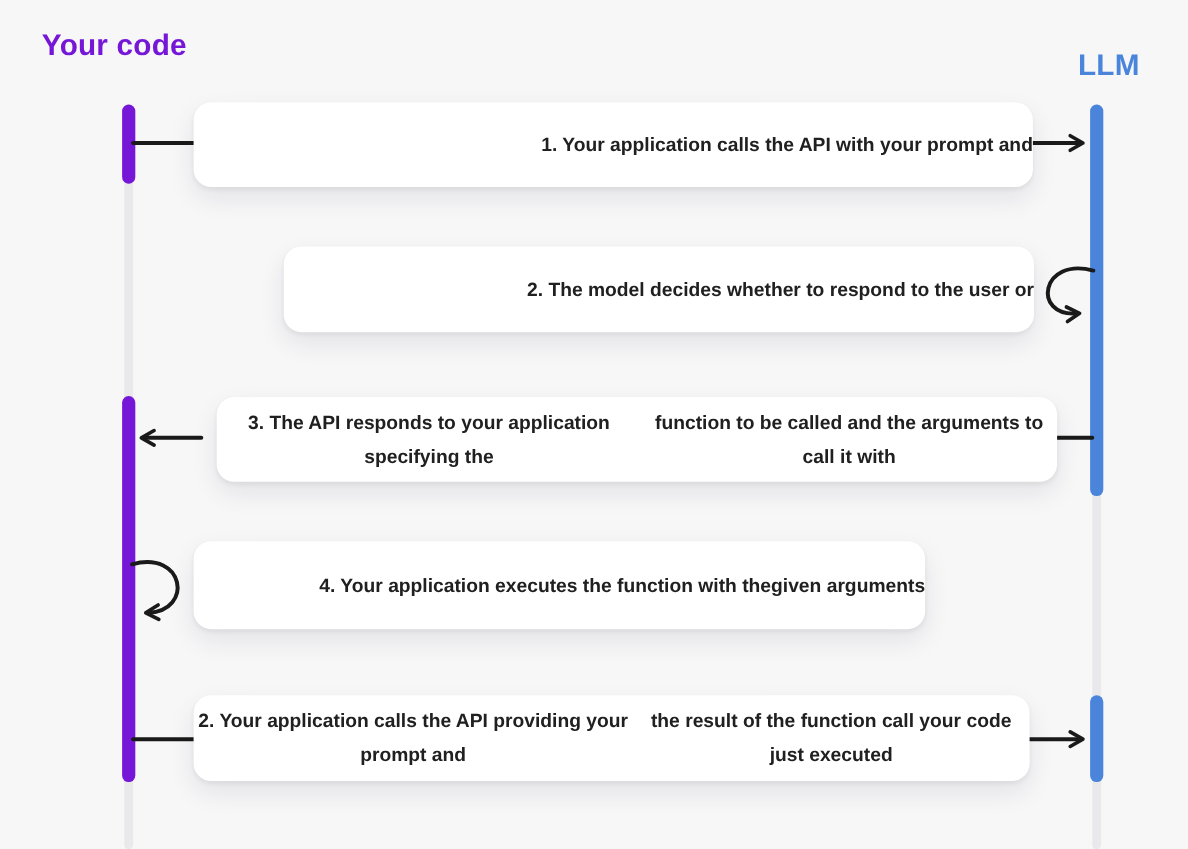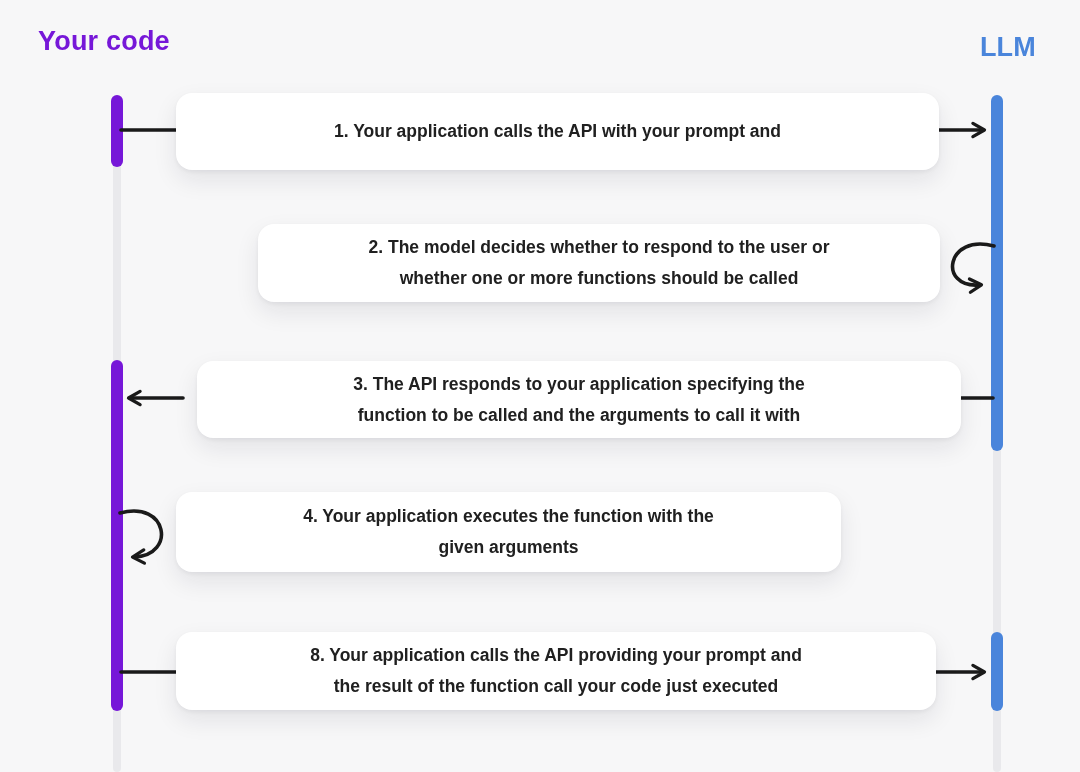--- a/index.html
+++ b/index.html
@@ -20,21 +20,21 @@
   }
   .diagram{position:relative;width:1080px;height:656px;}
 
   .actor-label{
     position:absolute;
     font-size:27px;
     font-weight:700;
     letter-spacing:0.2px;
   }
   .actor-label.left{left:38px;top:26px;color:var(--purple);}
-  .actor-label.right{right:44px;top:32px;color:var(--blue);}
+  .actor-label.right{right:44px;top:44px;color:var(--blue);}
 
   .lifeline{
     position:absolute;
     width:8px;
     border-radius:4px;
     background:var(--lifeline);
   }
   .lifeline.left{left:113px;top:95px;height:677px;}
   .lifeline.right{left:993px;top:95px;height:677px;}
 
@@ -49,23 +49,23 @@
   .act-p2{top:360px;height:351px;}
   .act-b1{top:95px;height:356px;}
   .act-b2{top:632px;height:79px;}
 
   .step-box{
     position:absolute;
     background:var(--box-bg);
     border-radius:16px;
     box-shadow:0 2px 4px rgba(20,20,43,0.05), 0 10px 24px rgba(20,20,43,0.09);
     display:flex;
-    flex-direction:column;
+    flex-direction:row;
     align-items:center;
-    justify-content:center;
+    justify-content:flex-end;
     text-align:center;
     color:var(--text);
     font-size:17.5px;
     font-weight:700;
     line-height:31px;
   }
   .box-1{left:176px;top:93px;width:763px;height:77px;}
   .box-2{left:258px;top:224px;width:682px;height:78px;}
   .box-3{left:197px;top:361px;width:764px;height:77px;}
   .box-4{left:176px;top:492px;width:665px;height:80px;}
@@ -118,31 +118,30 @@
     <path class="arrow-line" d="M121 672 H178"></path>
     <path class="arrow-line" d="M933 672 H982" marker-end="url(#arrowhead)"></path>
   </svg>
 
   <div class="step-box box-1">
     <div>1. Your application calls the API with your prompt and</div>
   </div>
 
   <div class="step-box box-2">
     <div>2. The model decides whether to respond to the user or</div>
-    <div>whether one or more functions should be called</div>
   </div>
 
   <div class="step-box box-3">
     <div>3. The API responds to your application specifying the</div>
     <div>function to be called and the arguments to call it with</div>
   </div>
 
   <div class="step-box box-4">
     <div>4. Your application executes the function with the</div>
     <div>given  arguments</div>
   </div>
 
   <div class="step-box box-5">
-    <div>8. Your application calls the API providing your prompt and</div>
+    <div>2. Your application calls the API providing your prompt and</div>
     <div>the result of the function call your code just executed</div>
   </div>
 
 </div>
 
 </body></html>

